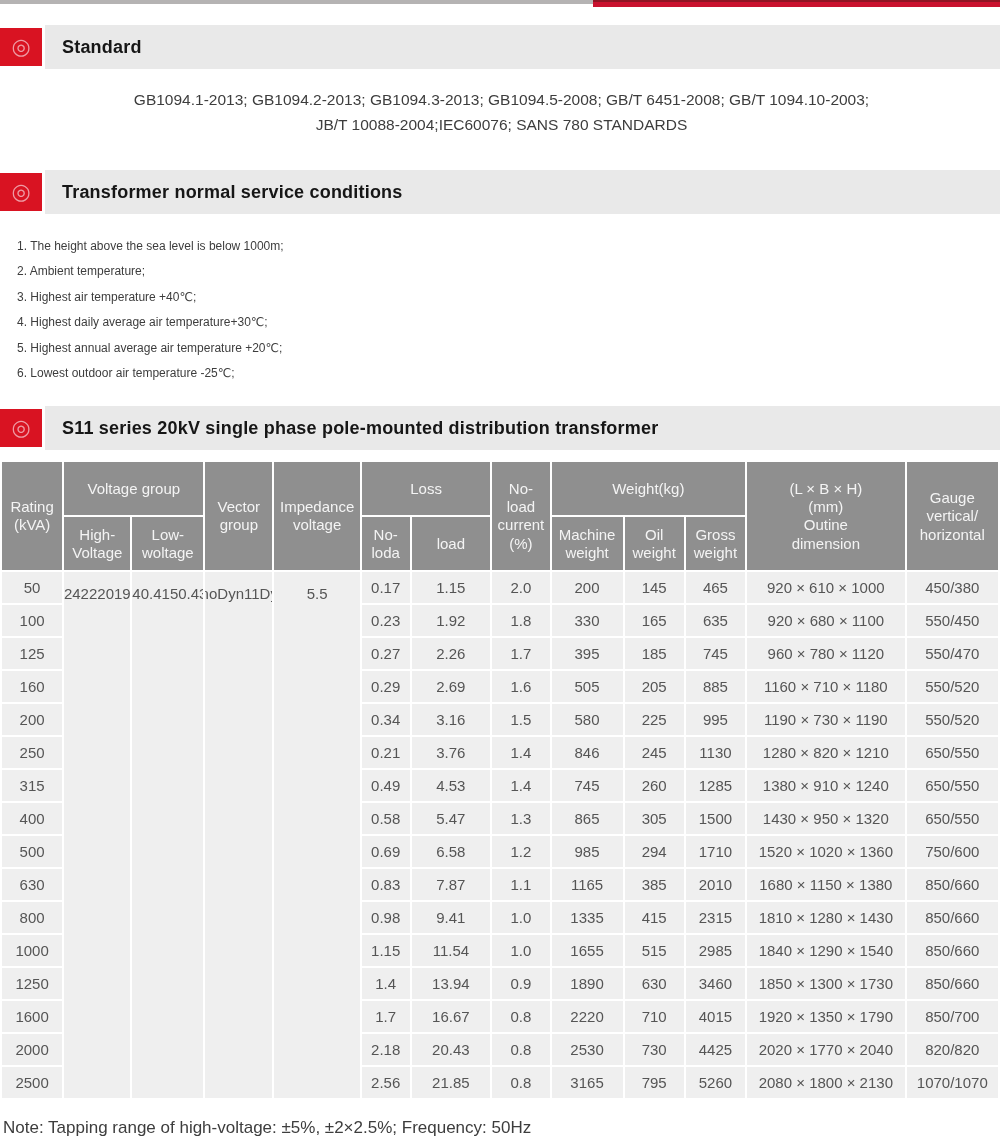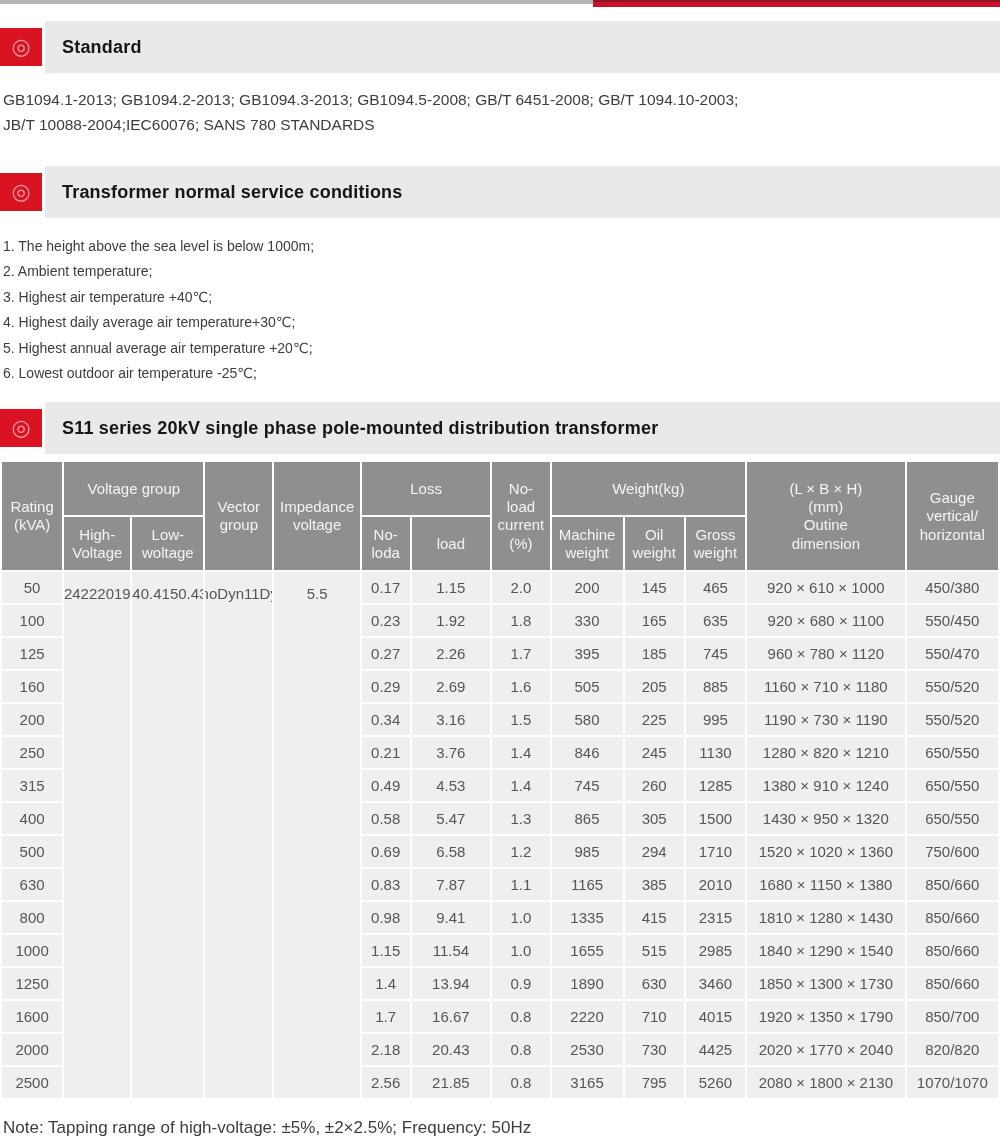--- a/index.html
+++ b/index.html
@@ -17,30 +17,30 @@
                  border-top: 2px solid #8e1524; box-sizing: border-box; }
 
   
   .section-header { display: flex; align-items: center; height: 40px; }
   .mt20 { margin-top: 20px; } .mt35 { margin-top: 35px; } .mt22 { margin-top: 22px; }
   .sec-icon {
     width: 42px; height: 38px; background: #d91322; color: #ee9ba4;
     display: flex; align-items: center; justify-content: center;
     font-size: 22px; line-height: 1; margin-right: 3px; flex: none;
   }
-  .sec-bar { flex: 1; background: #e9e9e9; height: 52px; display: flex; align-items: center; padding-left: 17px; }
+  .sec-bar { flex: 1; background: #e9e9e9; height: 44px; display: flex; align-items: center; padding-left: 17px; }
   .sec-title { margin: 0; font-size: 18px; font-weight: bold; color: #161616; letter-spacing: 0.2px; }
 
   
   .standards-text {
     margin: 20px 0 0 3px; font-size: 15.5px; line-height: 25px;
-    color: #3d3d3d; white-space: pre-line;
+    color: #3d3d3d; white-space: pre-line; text-align: center;
   }
   .conditions { margin: 22px 0 0 3px; }
-  .cond-item { font-size: 14px; line-height: 25.4px; color: #3d3d3d; }
+  .cond-item { font-size: 12px; line-height: 25.4px; color: #3d3d3d; margin-left: 14px; }
 
   
   .spec-table {
     width: 100%; margin-top: 12px; table-layout: fixed;
     border-collapse: separate; border-spacing: 2px; background: #ffffff;
   }
   .spec-table th {
     background: #8f8f8f; color: #f4f4f4; font-weight: normal;
     font-size: 15px; line-height: 1.22; text-align: center; vertical-align: middle;
     white-space: pre-line; padding: 2px 0; height: 49px; overflow: hidden;

